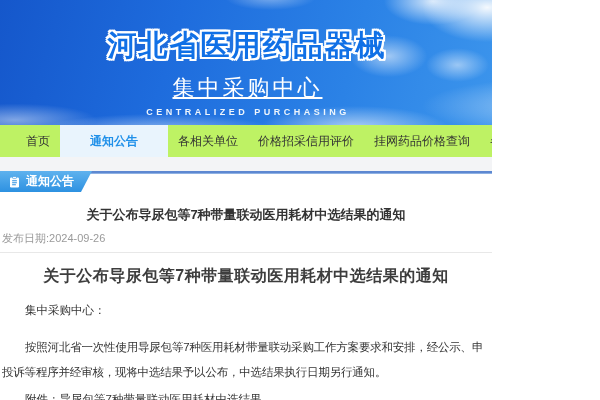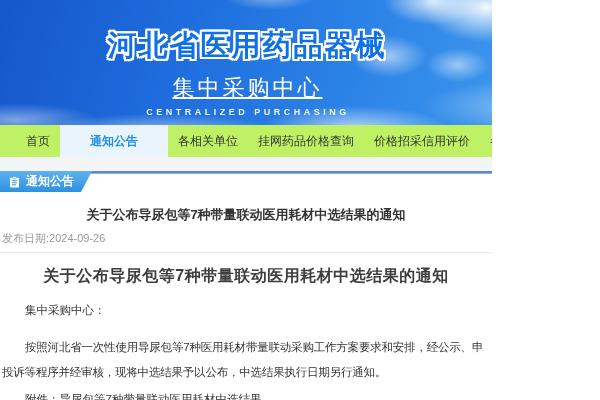--- a/index.html
+++ b/index.html
@@ -80,22 +80,22 @@
   <header class="hero">
     <div class="hero-title">河北省医用药品器械</div>
     <div class="hero-sub">集中采购中心</div>
     <div class="hero-en">CENTRALIZED PURCHASING</div>
   </header>
 
   <nav class="nav">
     <a class="nav-item">首页</a>
     <a class="nav-item active">通知公告</a>
     <a class="nav-item">各相关单位</a>
+    <a class="nav-item">价格招采信用评价</a>
     <a class="nav-item">挂网药品价格查询</a>
-    <a class="nav-item">价格招采信用评价</a>
     <a class="nav-item">各相关单位</a>
   </nav>
 
   <div class="crumb-strip"></div>
   <div class="crumb-row">
     <div class="crumb-line"></div>
     <div class="crumb-tab">
       <svg width="12" height="12" viewBox="0 0 12 12">
         <rect x="1" y="1.5" width="9" height="10" rx="1.2" fill="#ffffff"></rect>
         <rect x="3" y="4.2" width="5" height="1" rx="0.5" fill="#2d91e1"></rect>

